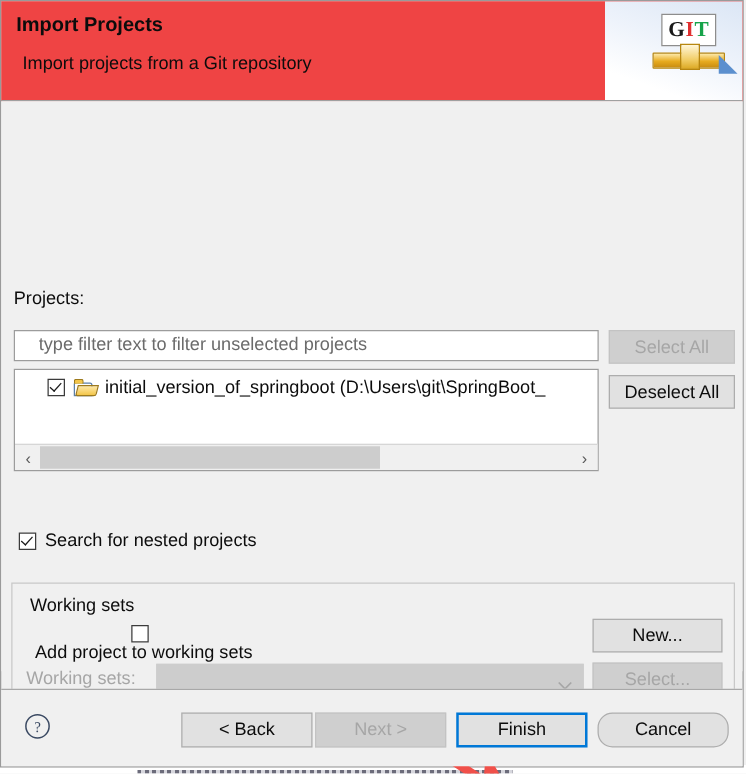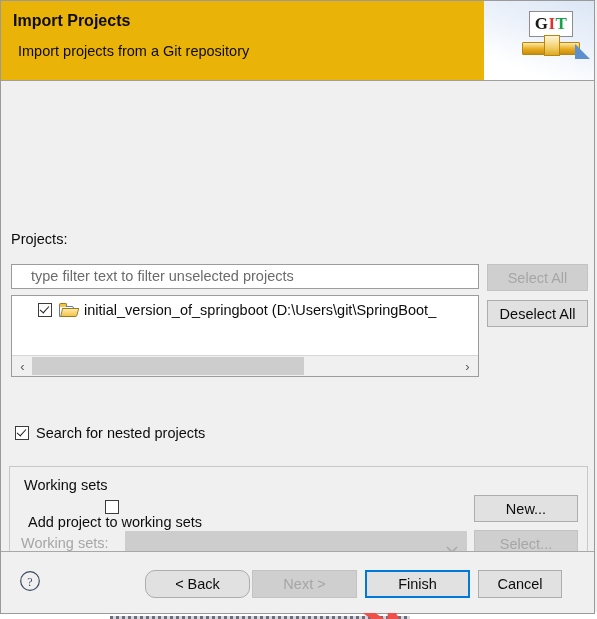--- a/index.html
+++ b/index.html
@@ -98,21 +98,21 @@
     display: flex;
     align-items: center;
     justify-content: center;
   }
   .win-btn svg { display: block; }
 
   
   .header {
     position: relative;
     height: 79px;
-    background: #eab308;
+    background: #ef4444;
     border-bottom: 1px solid #a0a0a0;
     overflow: hidden;
   }
   .header-title {
     position: absolute;
     left: 12px; top: 11px;
     font-size: 16px;
     font-weight: bold;
     color: #0c0c0c;
   }
@@ -511,20 +511,20 @@
     </div>
 
     <div class="footer">
       <span class="help-icon">
         <svg width="22" height="22" viewBox="0 0 22 22">
           <circle cx="11" cy="11" r="9.3" fill="none" stroke="#3b4a63" stroke-width="1.2"></circle>
           <text x="11" y="15.5" font-size="12" fill="#3b4a63" text-anchor="middle" font-family="Liberation Serif, serif">?</text>
         </svg>
       </span>
 
-      <div class="btn" style="left:144px; top:18px; width:105px; height:28px;border-radius:10px;">&lt; Back</div>
+      <div class="btn" style="left:144px; top:18px; width:105px; height:28px;">&lt; Back</div>
       <div class="btn disabled" style="left:251px; top:18px; width:105px; height:28px;">Next &gt;</div>
       <div class="btn default" style="left:364px; top:18px; width:105px; height:28px;">Finish</div>
-      <div class="btn" style="left:477px; top:18px; width:84px; height:28px;">Cancel</div>
+      <div class="btn" style="left:477px; top:18px; width:105px; height:28px;border-radius:12px;">Cancel</div>
     </div>
 
   </div>
 </div>
 
 </body></html>

